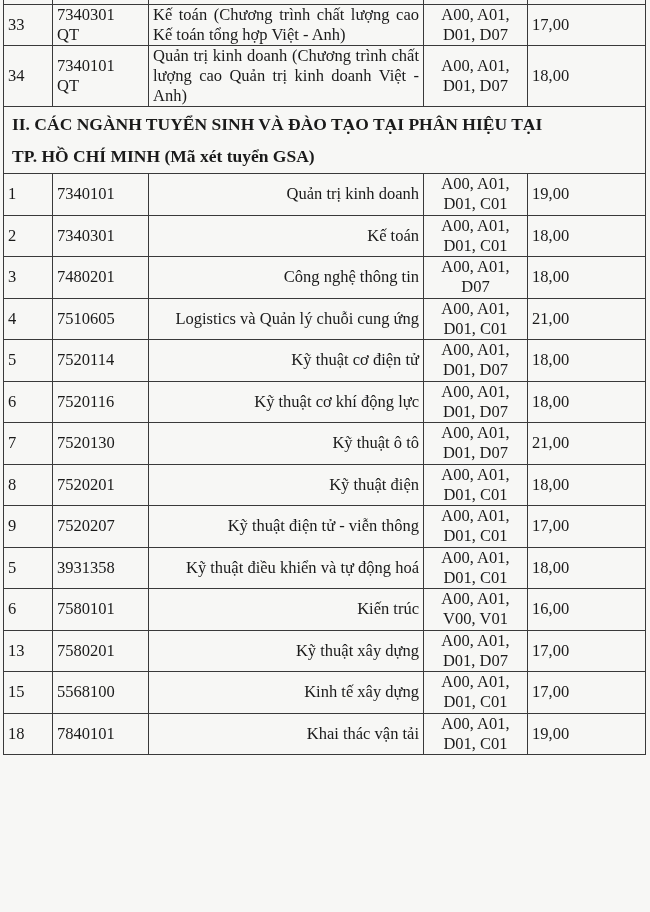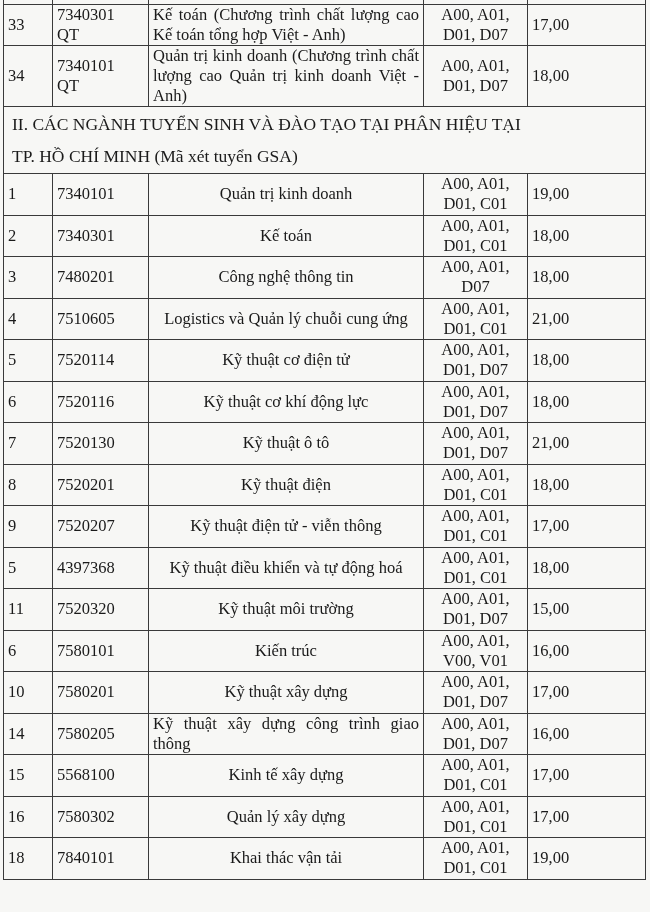--- a/index.html
+++ b/index.html
@@ -30,31 +30,31 @@
       padding: 0 4px;
       vertical-align: middle;
     }
     col.c-stt { width: 49px; }
     col.c-code { width: 96px; }
     col.c-name { width: 275px; }
     col.c-combo { width: 104px; }
     col.c-score { width: 118px; }
     td.stt { }
     td.code { }
-    td.name { text-align: center; padding-left: 6px; }
+    td.name { text-align: right; padding-left: 6px; }
     td.name.justify { text-align: justify; text-align-last: left; border-radius: 18px; }
     td.combo { text-align: center; }
     td.score { text-align: left; }
     tr.r-top { height: 6px; }
     tr.r-top td { padding: 0; font-size: 0; line-height: 0; }
     tr.r2 { height: 40px; }
     tr.r3 { height: 60px; }
     tr.r-data { height: 41.5px; }
     tr.section td {
-      font-weight: normal;
+      font-weight: bold;
       font-size: 17.5px;
       line-height: 32px;
       padding: 0 8px;
       height: 66px;
     }
   </style>
 </head>
 <body>
 
 <table class="scores">
@@ -205,94 +205,64 @@
     <td class="name">Kỹ thuật điện tử - viễn thông</td>
     <td class="combo">
       <span>A00, A01,</span><br>
       <span>D01, C01</span>
     </td>
     <td class="score">17,00</td>
   </tr>
 
   <tr class="r-data">
     <td class="stt">5</td>
-    <td class="code">4397368</td>
+    <td class="code">3931358</td>
     <td class="name">Kỹ thuật điều khiển và tự động hoá</td>
     <td class="combo">
       <span>A00, A01,</span><br>
       <span>D01, C01</span>
     </td>
     <td class="score">18,00</td>
   </tr>
 
-  <tr class="r-data">
-    <td class="stt">11</td>
-    <td class="code">7520320</td>
-    <td class="name">Kỹ thuật môi trường</td>
-    <td class="combo">
-      <span>A00, A01,</span><br>
-      <span>D01, D07</span>
-    </td>
-    <td class="score">15,00</td>
-  </tr>
 
   <tr class="r-data">
     <td class="stt">6</td>
     <td class="code">7580101</td>
     <td class="name">Kiến trúc</td>
     <td class="combo">
       <span>A00, A01,</span><br>
       <span>V00, V01</span>
     </td>
     <td class="score">16,00</td>
   </tr>
 
   <tr class="r-data">
-    <td class="stt">10</td>
+    <td class="stt">13</td>
     <td class="code">7580201</td>
     <td class="name">Kỹ thuật xây dựng</td>
     <td class="combo">
       <span>A00, A01,</span><br>
       <span>D01, D07</span>
     </td>
     <td class="score">17,00</td>
   </tr>
 
-  <tr class="r-data">
-    <td class="stt">14</td>
-    <td class="code">7580205</td>
-    <td class="name justify">Kỹ thuật xây dựng công trình giao thông</td>
-    <td class="combo">
-      <span>A00, A01,</span><br>
-      <span>D01, D07</span>
-    </td>
-    <td class="score">16,00</td>
-  </tr>
 
   <tr class="r-data">
     <td class="stt">15</td>
     <td class="code">5568100</td>
     <td class="name">Kinh tế xây dựng</td>
     <td class="combo">
       <span>A00, A01,</span><br>
       <span>D01, C01</span>
     </td>
     <td class="score">17,00</td>
   </tr>
 
-  <tr class="r-data">
-    <td class="stt">16</td>
-    <td class="code">7580302</td>
-    <td class="name">Quản lý xây dựng</td>
-    <td class="combo">
-      <span>A00, A01,</span><br>
-      <span>D01, C01</span>
-    </td>
-    <td class="score">17,00</td>
-  </tr>
 
 
   <tr class="r-data">
     <td class="stt">18</td>
     <td class="code">7840101</td>
     <td class="name">Khai thác vận tải</td>
     <td class="combo">
       <span>A00, A01,</span><br>
       <span>D01, C01</span>
     </td>

